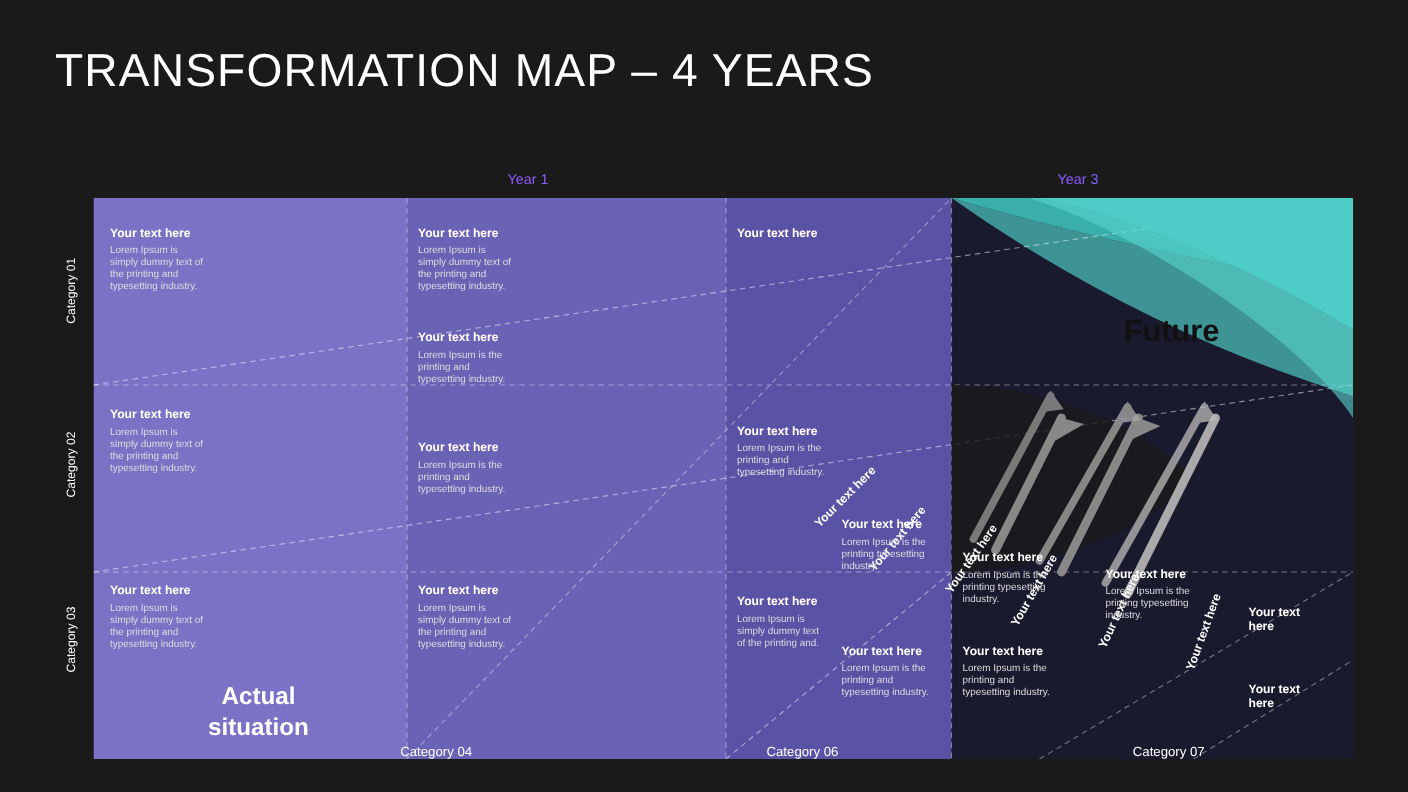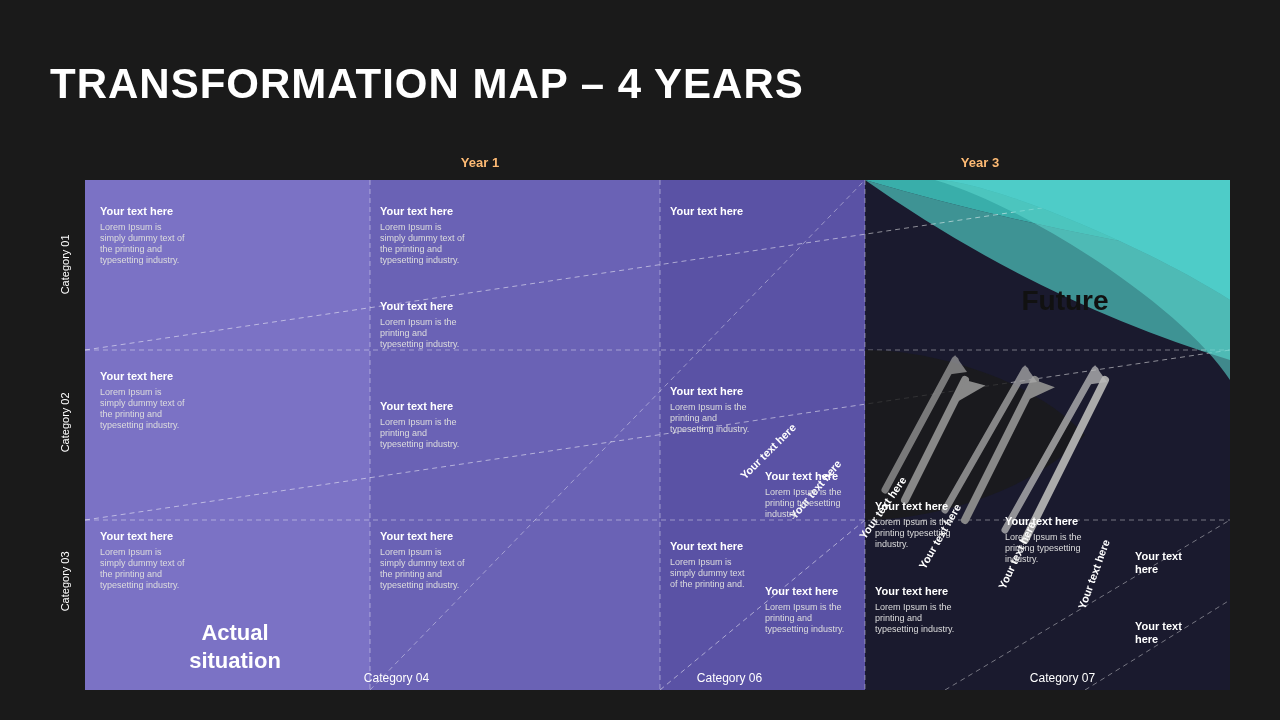--- a/index.html
+++ b/index.html
@@ -20,23 +20,22 @@
 
     .diagram-label {
       color: #4fc8c8;
       font-size: 14px;
       margin-bottom: 4px;
     }
 
     .main-title {
       color: #ffffff;
       font-size: 42px;
-      font-weight: 700;
+      font-weight: 400;
       letter-spacing: 1px;
-      margin-top: 20px;
     }
 
     .diagram-container {
       position: absolute;
       top: 155px;
       left: 50px;
       right: 50px;
       bottom: 30px;
     }
 
@@ -44,23 +43,23 @@
     .year-labels {
       display: flex;
       position: absolute;
       top: 0;
       left: 180px;
       right: 0;
       height: 25px;
     }
 
     .year-label {
-      color: #fdba74;
+      color: #8b5cf6;
       font-size: 13px;
-      font-weight: bold;
+      font-weight: normal;
       text-align: center;
       flex: 1;
     }
 
     
     .category-labels-left {
       position: absolute;
       left: 0;
       top: 30px;
       width: 30px;
@@ -82,20 +81,21 @@
     }
 
     
     .category-labels-bottom {
       position: absolute;
       bottom: 0;
       left: 180px;
       right: 1px;
       height: 25px;
       display: flex;
+      align-items: flex-end;
     }
 
     .cat-label-bottom {
       color: #ffffff;
       font-size: 12px;
       text-align: center;
       flex: 1;
       display: flex;
       align-items: center;
       justify-content: center;

